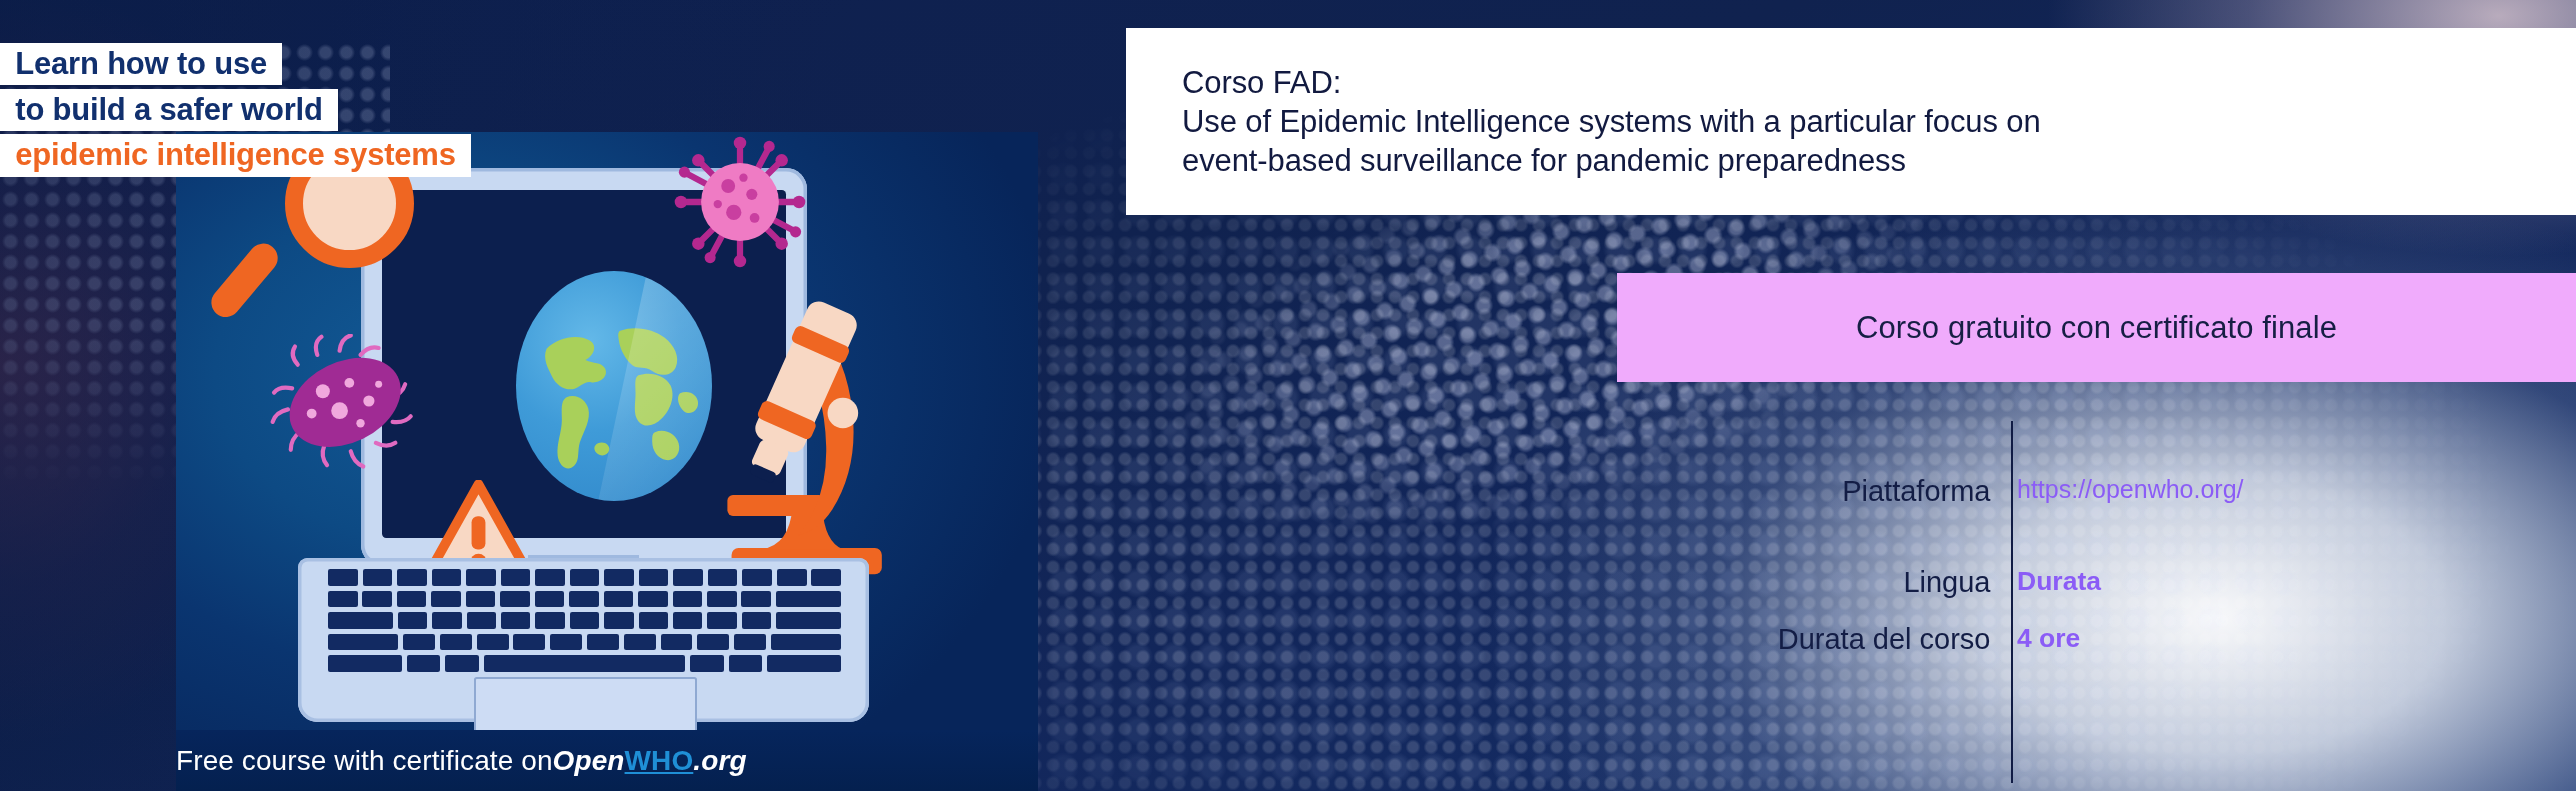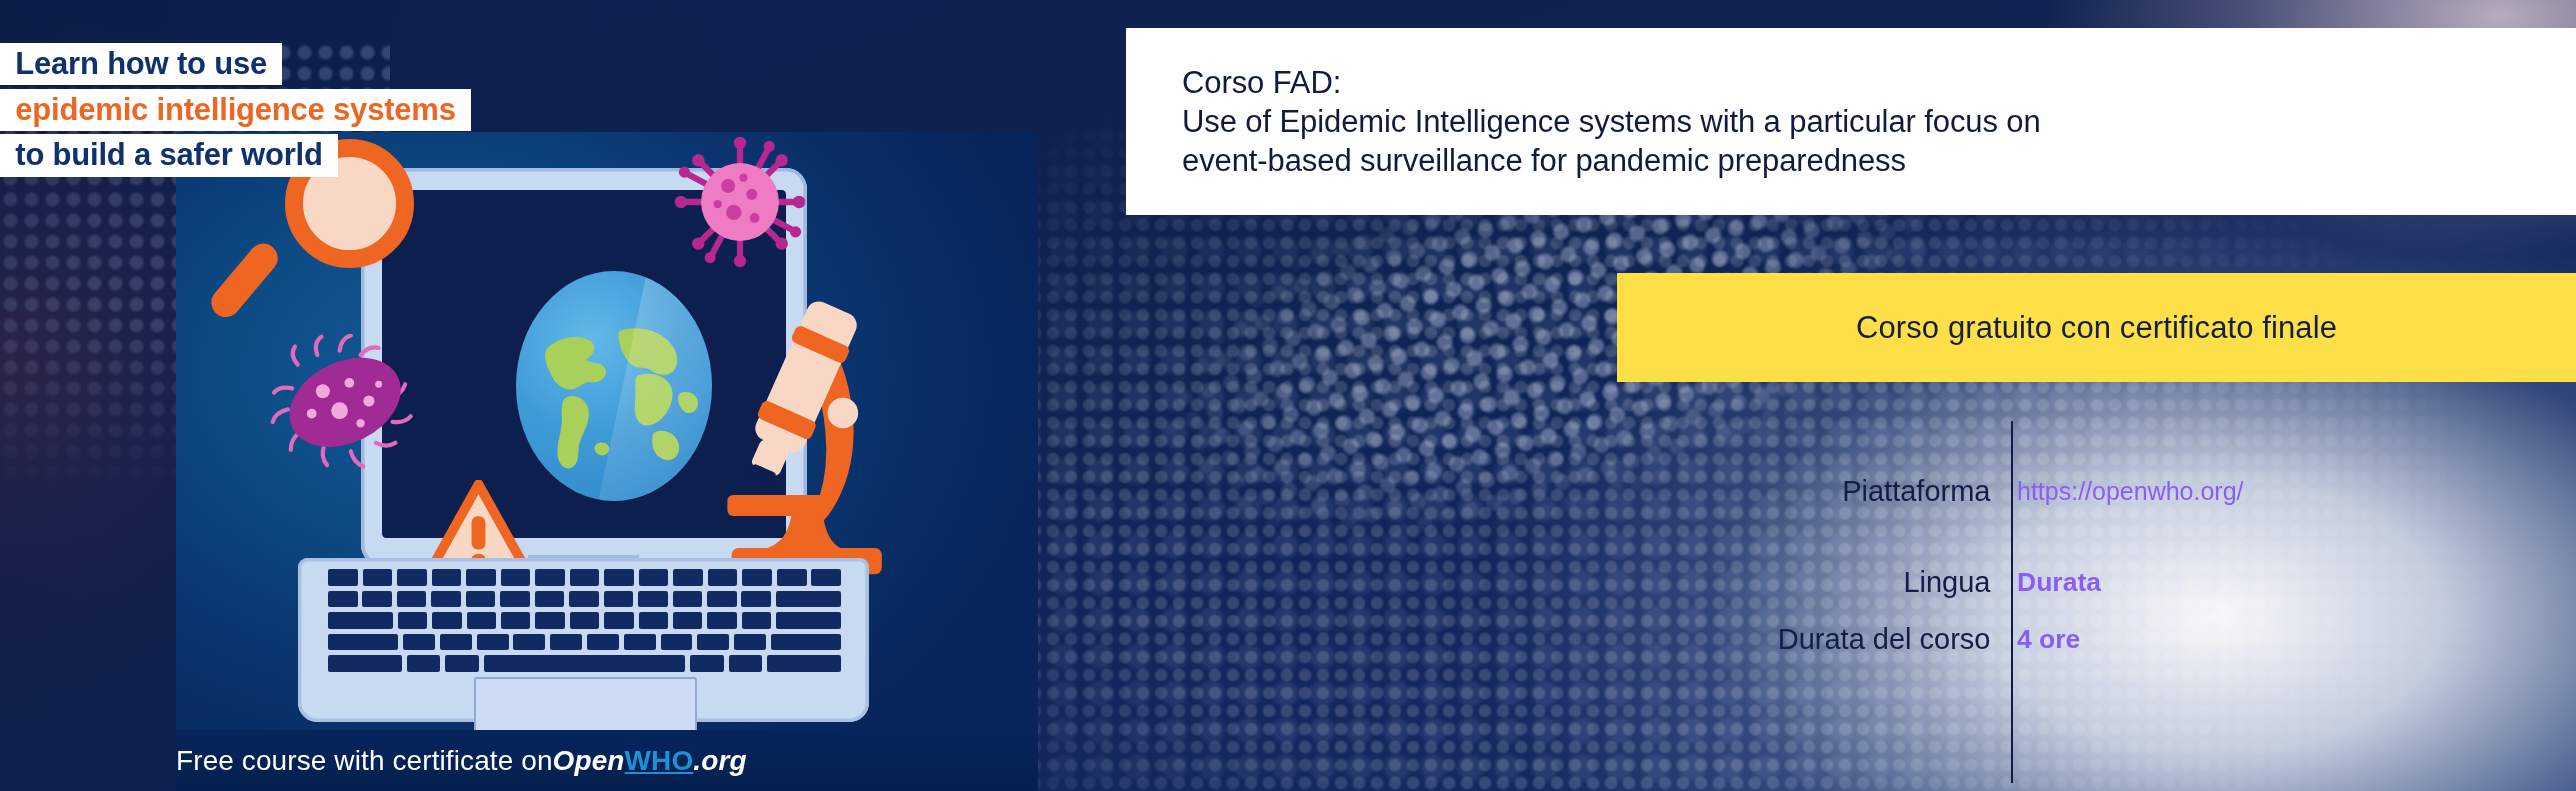--- a/index.html
+++ b/index.html
@@ -165,36 +165,36 @@
   }
   .title-card p{
     margin:0;color:#121a40;font-size:31px;line-height:1.26;
     font-family:"Liberation Sans", sans-serif;font-stretch:condensed;
     letter-spacing:-0.1px;font-weight:500;
   }
 
   
   .free-card{
     position:absolute;left:1617px;top:273px;width:959px;height:109px;
-    background:#fde047;display:flex;align-items:center;justify-content:center;
+    background:#f0abfc;display:flex;align-items:center;justify-content:center;
   }
   .free-card span{
     color:#161e44;font-size:31px;
     font-family:"Liberation Sans", sans-serif;font-stretch:condensed;
     letter-spacing:0.1px;
   }
 
   
   .info{
     position:absolute;left:1658px;top:421px;width:627px;height:362px;
   }
   .info-rule{
     position:absolute;left:353px;top:0;width:2.1px;height:362px;background:#101b44;
   }
-  .info-row{position:absolute;display:flex;align-items:center;}
+  .info-row{position:absolute;display:flex;align-items:flex-start;}
   .info-label{
     width:345px;text-align:right;padding-right:12.5px;
     color:#131d45;font-size:29px;
     font-family:"Liberation Sans", sans-serif;font-stretch:condensed;
     font-weight:400;
   }
   .info-value{
     padding-left:14px;color:#8b5cf6;font-size:26.5px;font-weight:bold;
     font-family:"Liberation Sans", sans-serif;font-stretch:condensed;
   }
@@ -418,22 +418,22 @@
 
   <div class="illus-caption">
     <span>Free course with certificate on </span>
       <span class="bold">Open</span>
       <span class="who">WHO</span>
       <span class="bold">.org</span>
   </div>
 
   <div class="headline">
     <div class="hl-row"><span class="hl-box hl-1">Learn how to use</span></div>
+    <div class="hl-row"><span class="hl-box hl-3">to build a safer world</span></div>
     <div class="hl-row"><span class="hl-box hl-2">epidemic intelligence systems</span></div>
-    <div class="hl-row"><span class="hl-box hl-3">to build a safer world</span></div>
   </div>
 
   <div class="title-card">
     <p>Corso FAD:</p>
     <p>Use of Epidemic Intelligence systems with a particular focus on</p>
     <p>event-based surveillance for pandemic preparedness</p>
   </div>
 
   <div class="free-card">
     <span>Corso gratuito con certificato finale</span>

